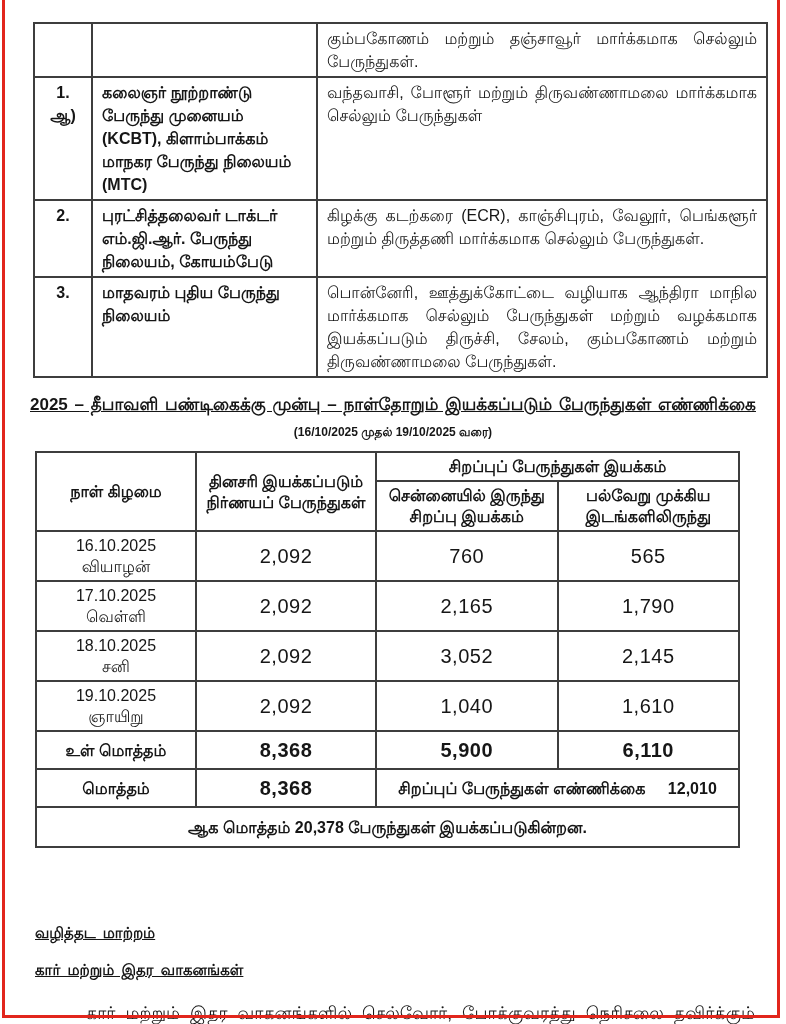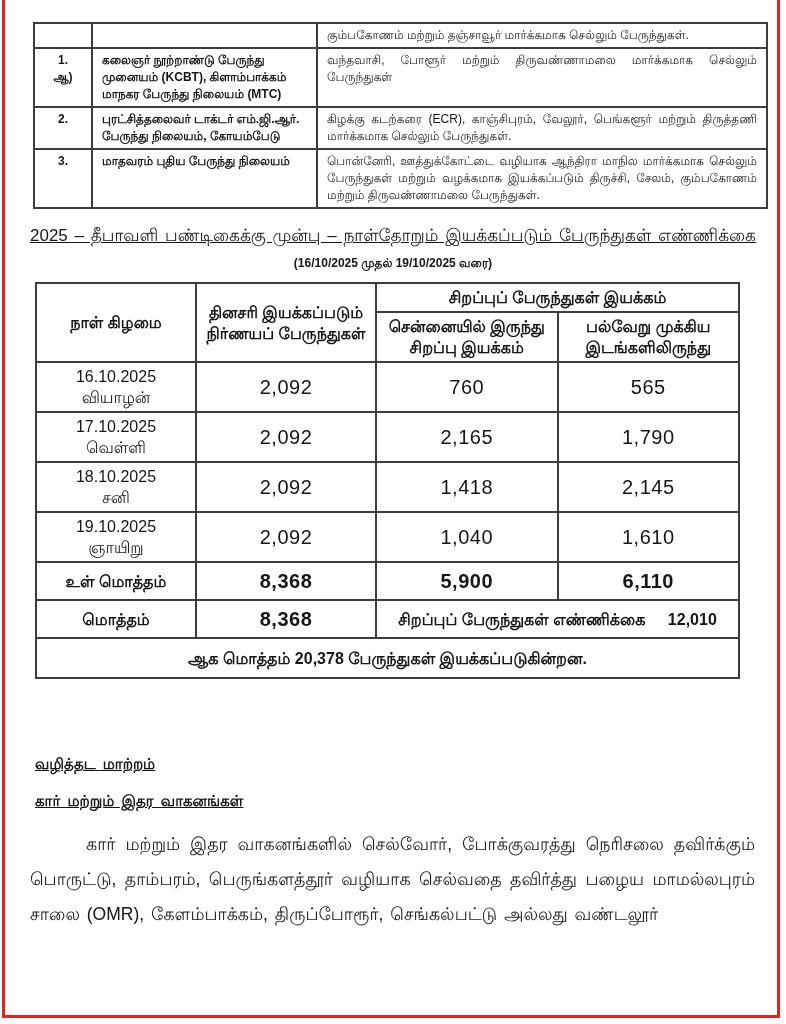--- a/index.html
+++ b/index.html
@@ -18,36 +18,36 @@
     box-sizing:border-box;
     pointer-events:none;
   }
 
   
   table { border-collapse:collapse; table-layout:fixed; }
   .station-table {
     margin:22px 0 8px 33px;
     width:720px;
     border:2px solid #3d3d3d;
-    font-size:12px; line-height:17px;
+    font-size:16px; line-height:23px;
   }
   .station-table td {
     border:2px solid #3d3d3d;
     padding:3px 9px;
     vertical-align:top;
   }
   .station-table .c-num   { width:52px;  text-align:center; font-weight:bold; padding-left:2px; padding-right:2px; }
   .station-table .c-stn   { width:205px; font-weight:bold; }
   .station-table .c-route { width:430px; text-align:justify; }
 
   
   .sched-title {
     margin:15px 10px 0 10px;
     text-align:center;
-    font-size:17px; font-weight:normal;
+    font-size:17px; font-weight:bold;
     line-height:24px;
     text-decoration:underline;
     word-spacing:2px;
   }
   .sched-subtitle {
     margin-top:3px;
     text-align:center;
     font-size:12px; font-weight:bold;
     line-height:24px;
   }
@@ -161,21 +161,21 @@
       <td class="num">2,092</td>
       <td class="num">2,165</td>
       <td class="num">1,790</td>
     </tr>
     <tr>
       <td>
         <div>18.10.2025</div>
         <div>சனி</div>
       </td>
       <td class="num">2,092</td>
-      <td class="num">1,418</td>
+      <td class="num">3,052</td>
       <td class="num">2,145</td>
     </tr>
     <tr>
       <td>
         <div>19.10.2025</div>
         <div>ஞாயிறு</div>
       </td>
       <td class="num">2,092</td>
       <td class="num">1,040</td>
       <td class="num">1,610</td>

